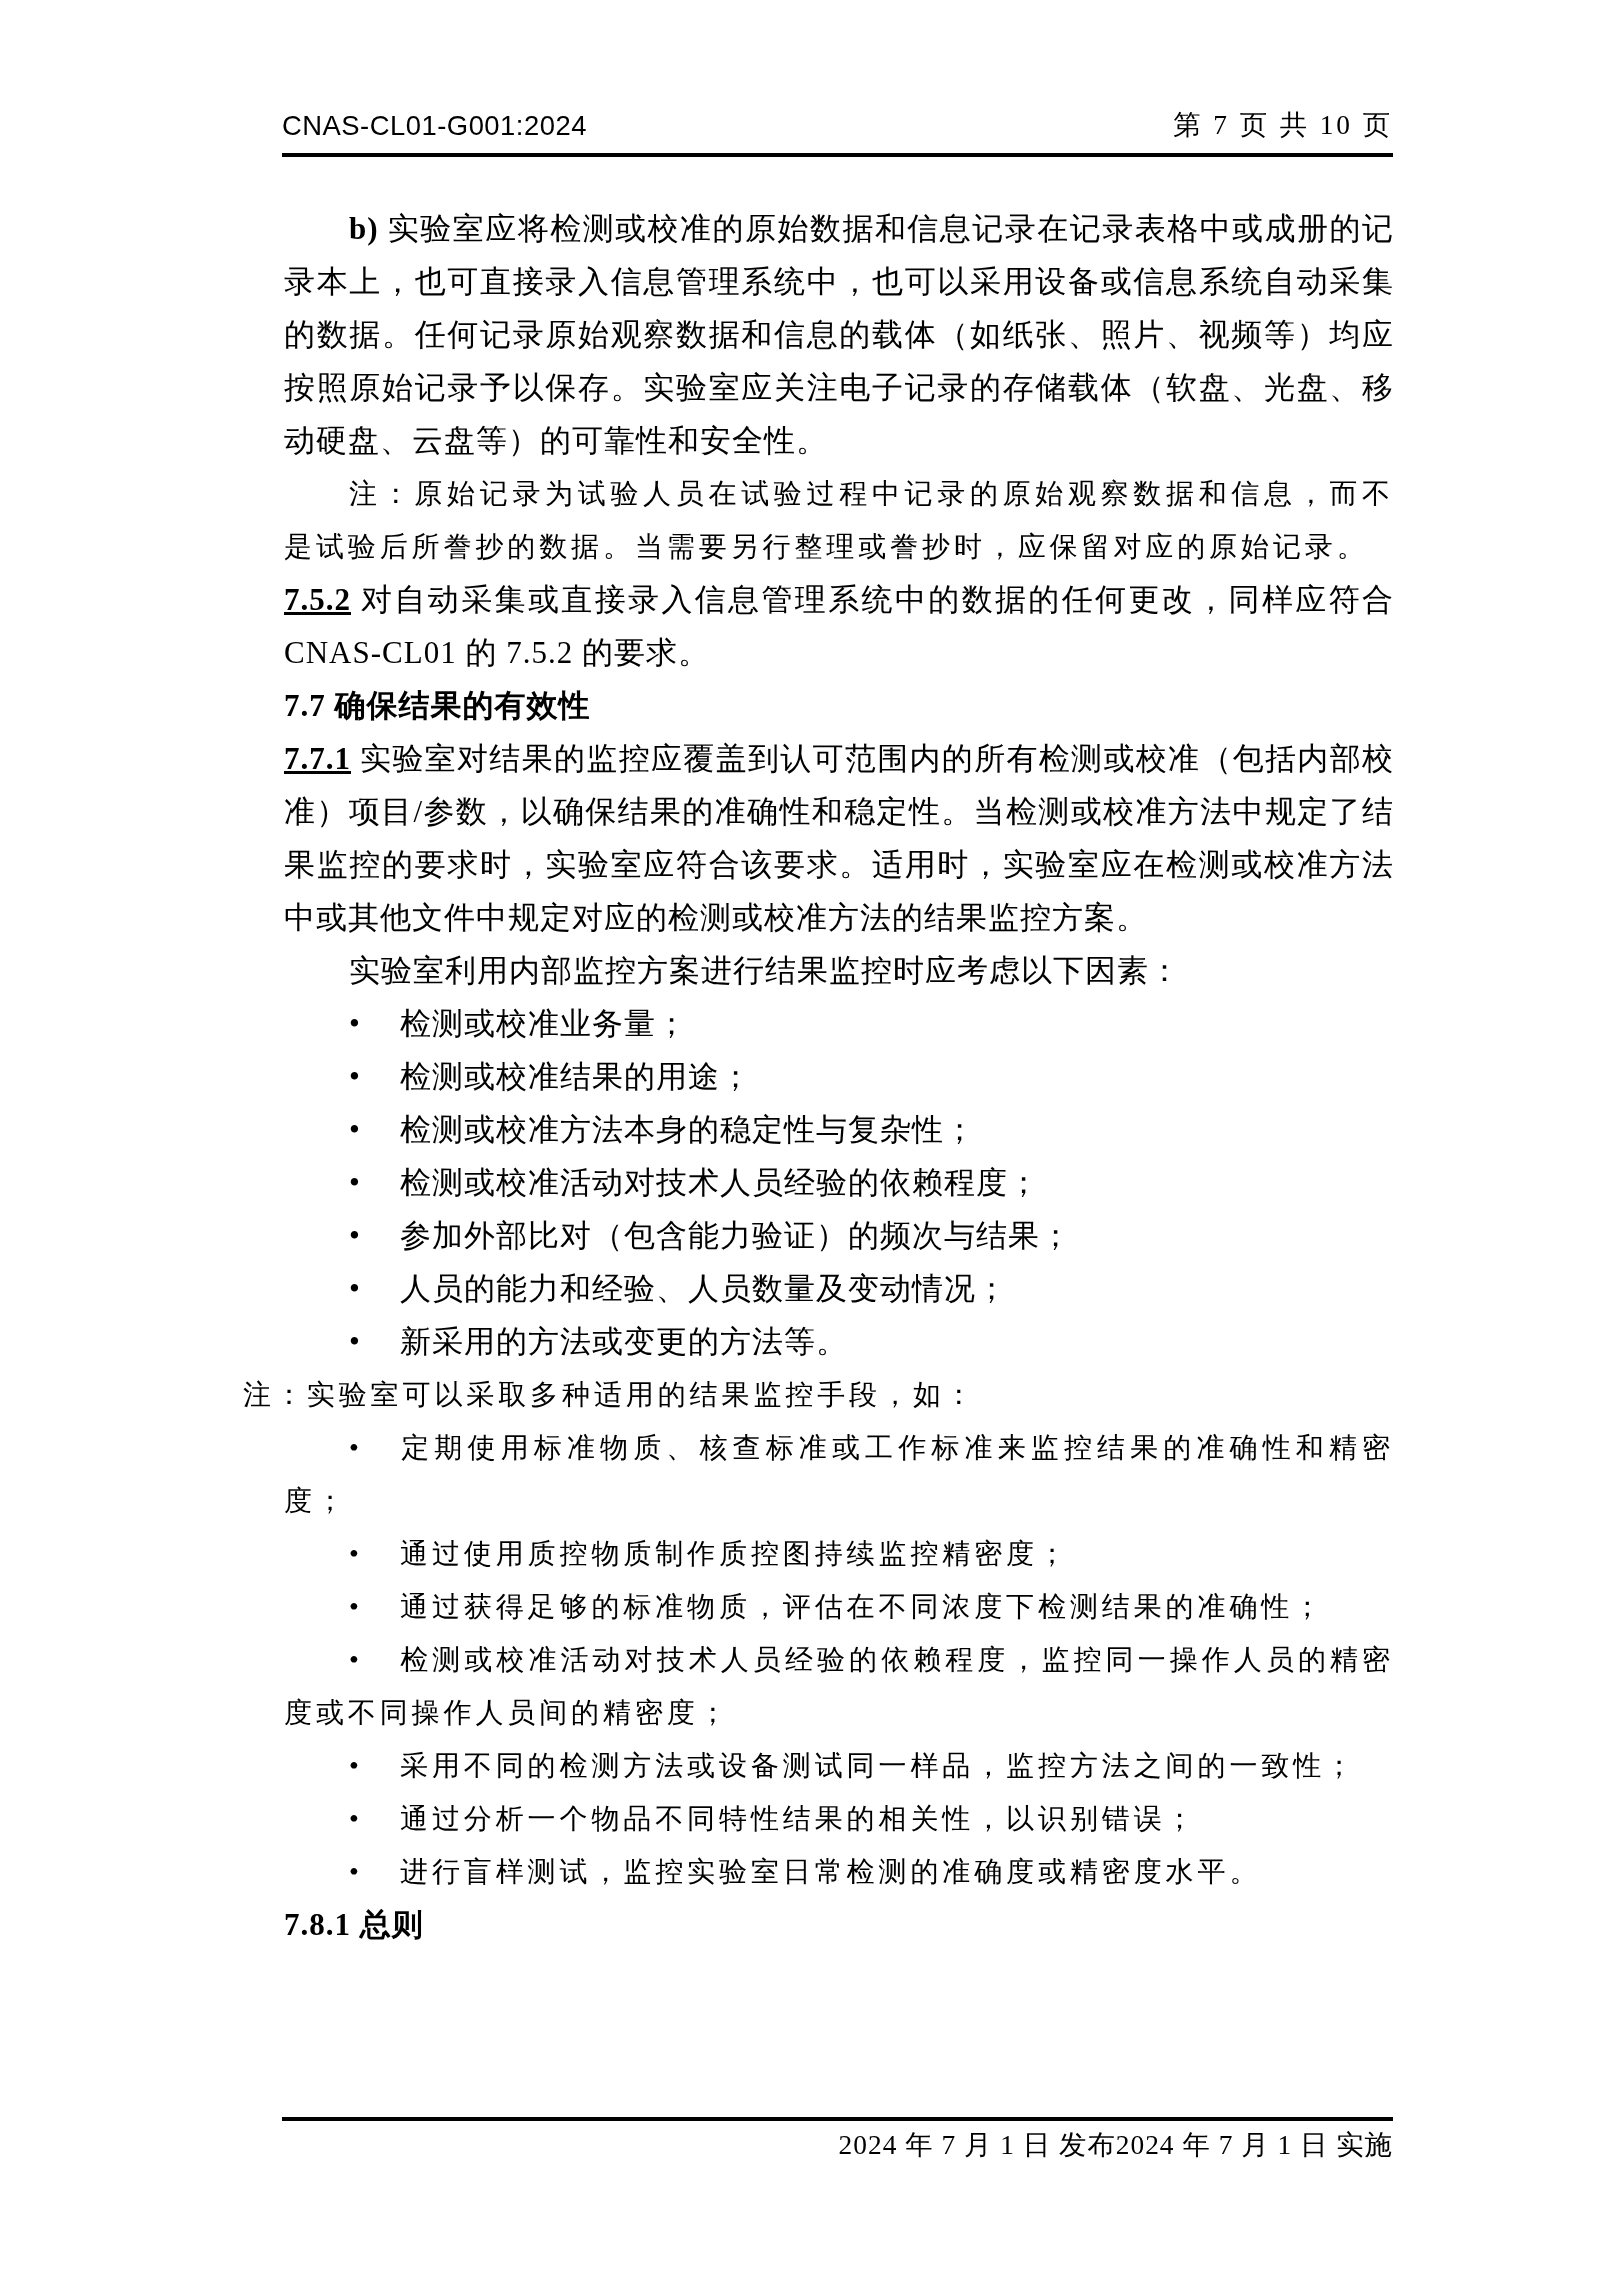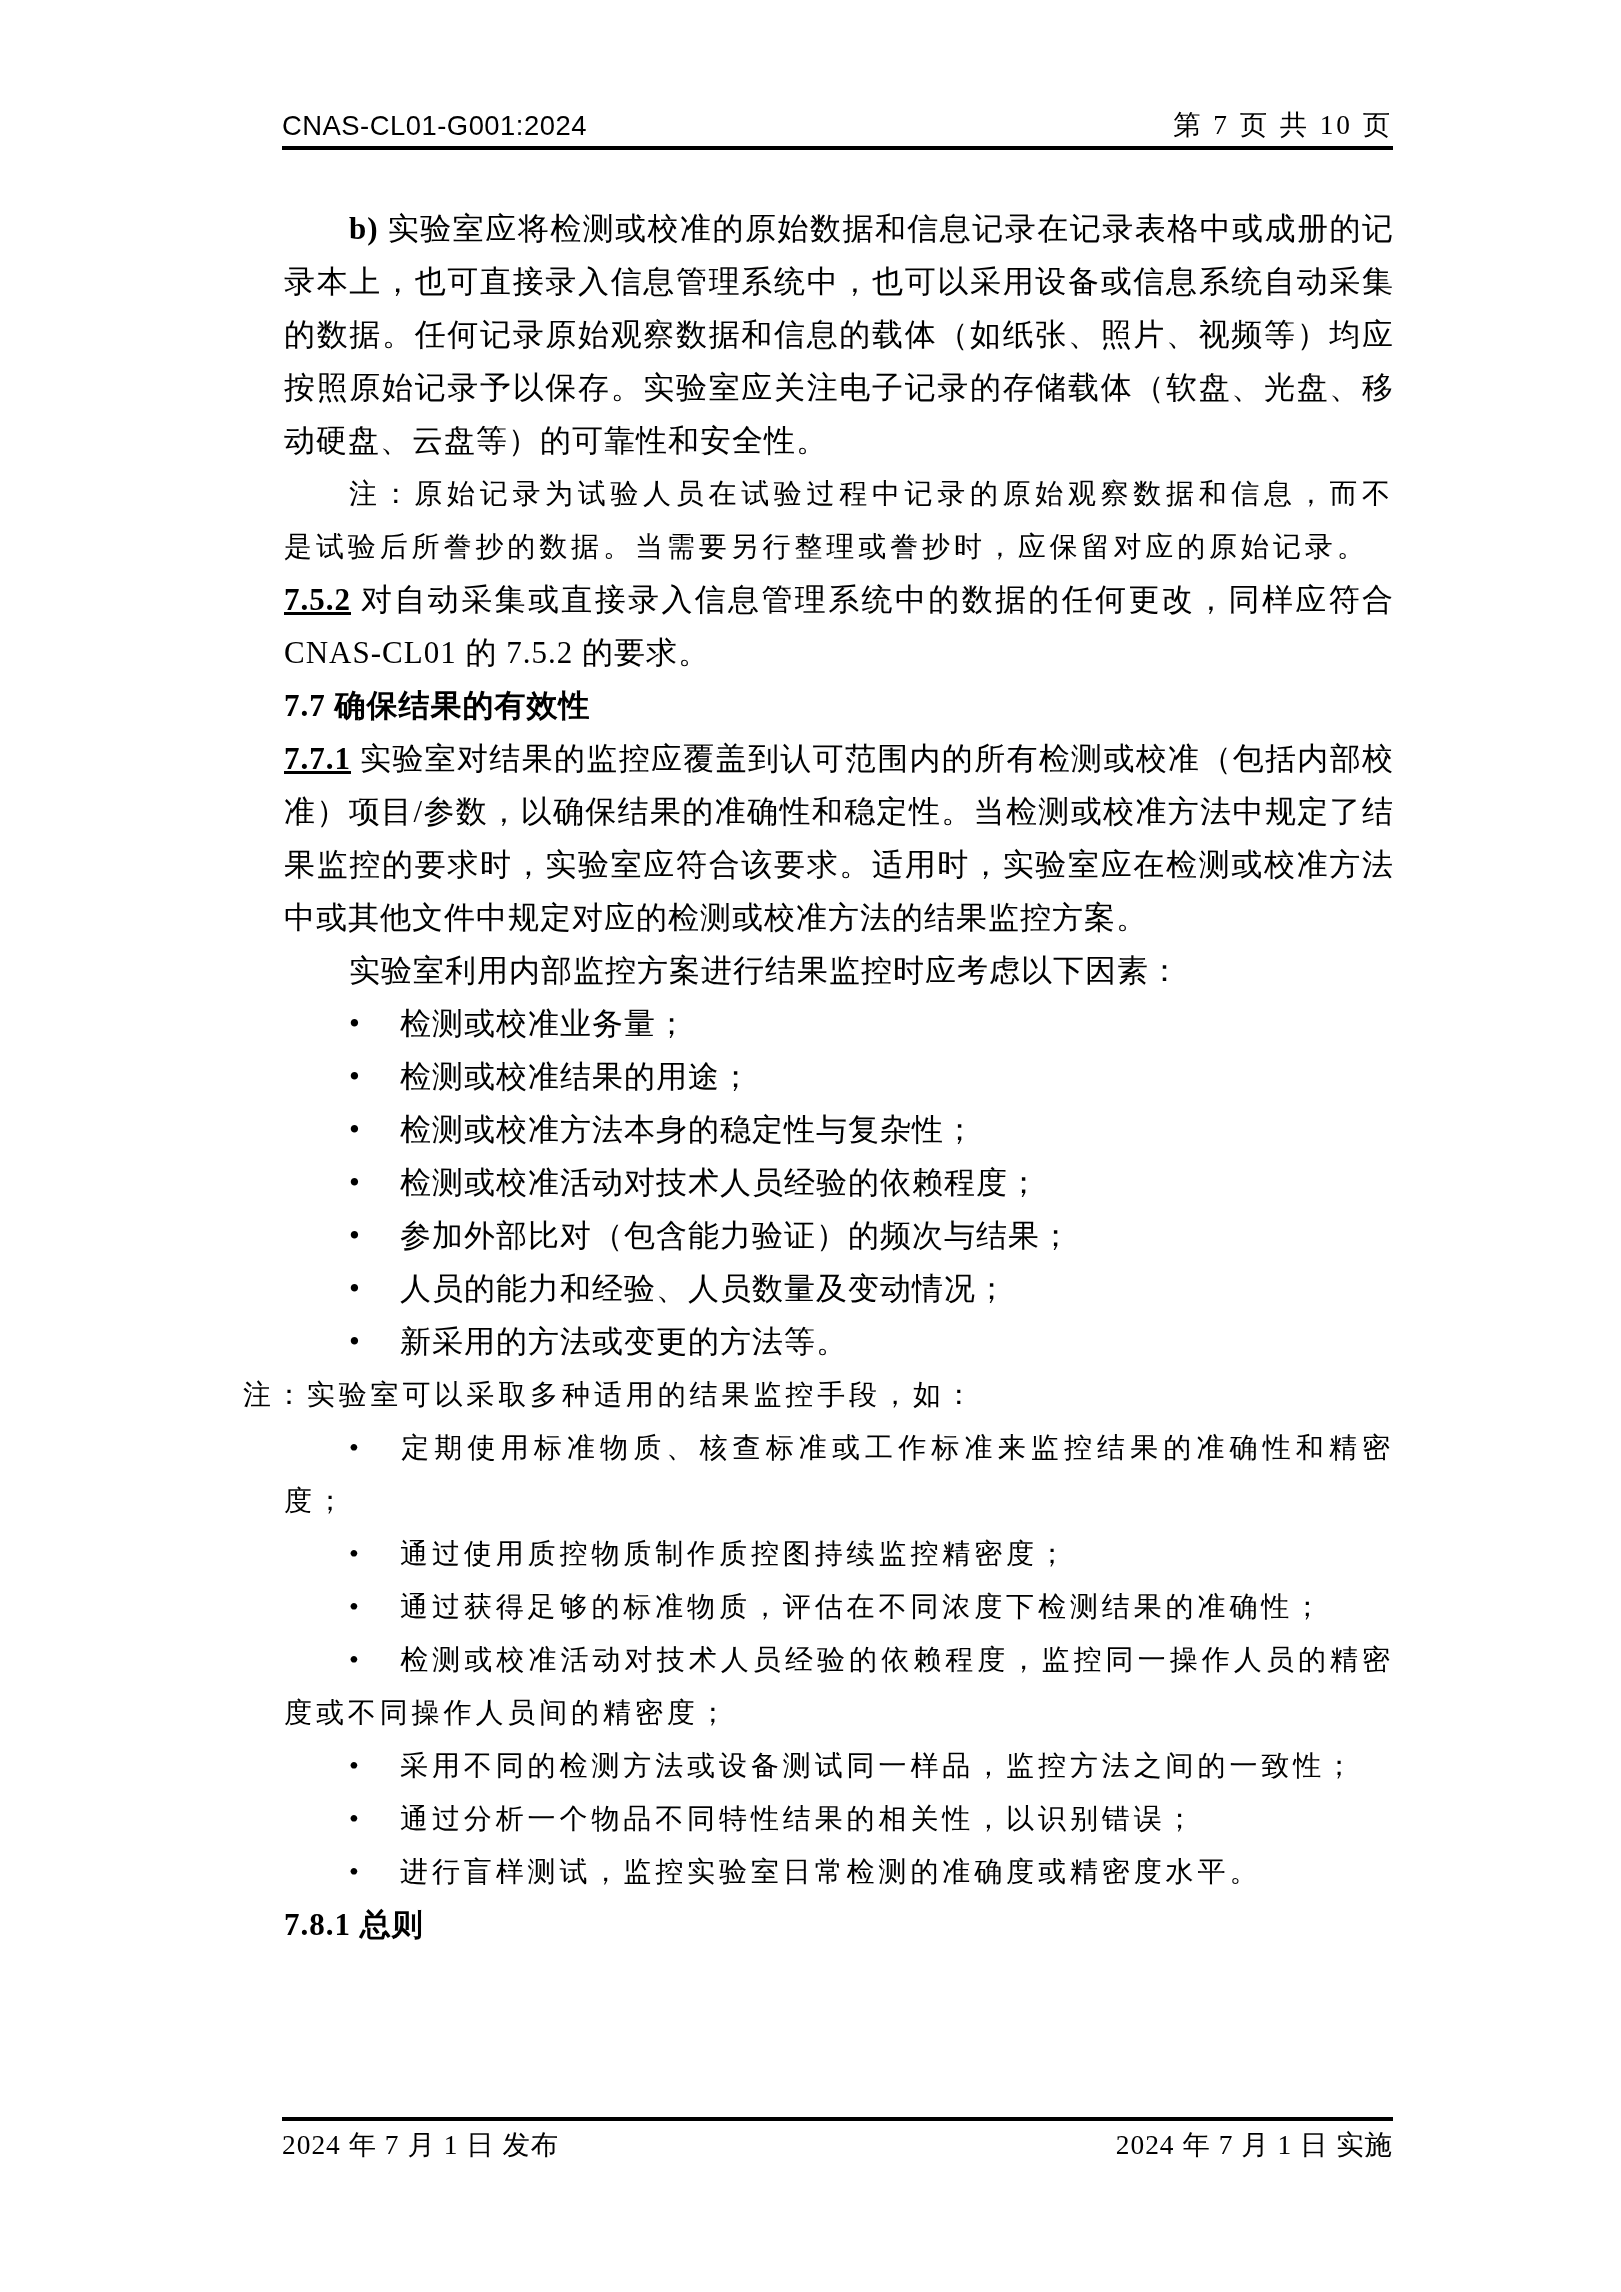--- a/index.html
+++ b/index.html
@@ -17,21 +17,21 @@
     .header {
       position: absolute;
       left: 282px; top: 110px;
       width: 1111px;
       display: flex;
       justify-content: space-between;
       align-items: flex-end;
       font-size: 27.4px;
       line-height: 31px;
       border-bottom: 4.9px solid #000;
-      padding-bottom: 5px;
+      padding-bottom: 12px;
     }
     .header .doc { font-family: "Liberation Sans", "DejaVu Sans", sans-serif; letter-spacing: 0.5px; }
     .header .pageinfo { letter-spacing: 2.9px; }
     
     .content {
       position: absolute;
       left: 284px; top: 202px;
       width: 1110px;
       font-size: 31px;
       line-height: 53px;
@@ -50,21 +50,21 @@
       width: 51px;
       text-indent: 0;
       letter-spacing: 0;
     }
     
     .footer {
       position: absolute;
       left: 282px; top: 2117px;
       width: 1111px;
       display: flex;
-      justify-content: space-between;
+      justify-content: flex-end;
       font-size: 27.4px;
       line-height: 33px;
       border-top: 4.9px solid #000;
       padding-top: 7.8px;
       letter-spacing: 1px;
     }
   </style>
 </head>
 <body>
 

